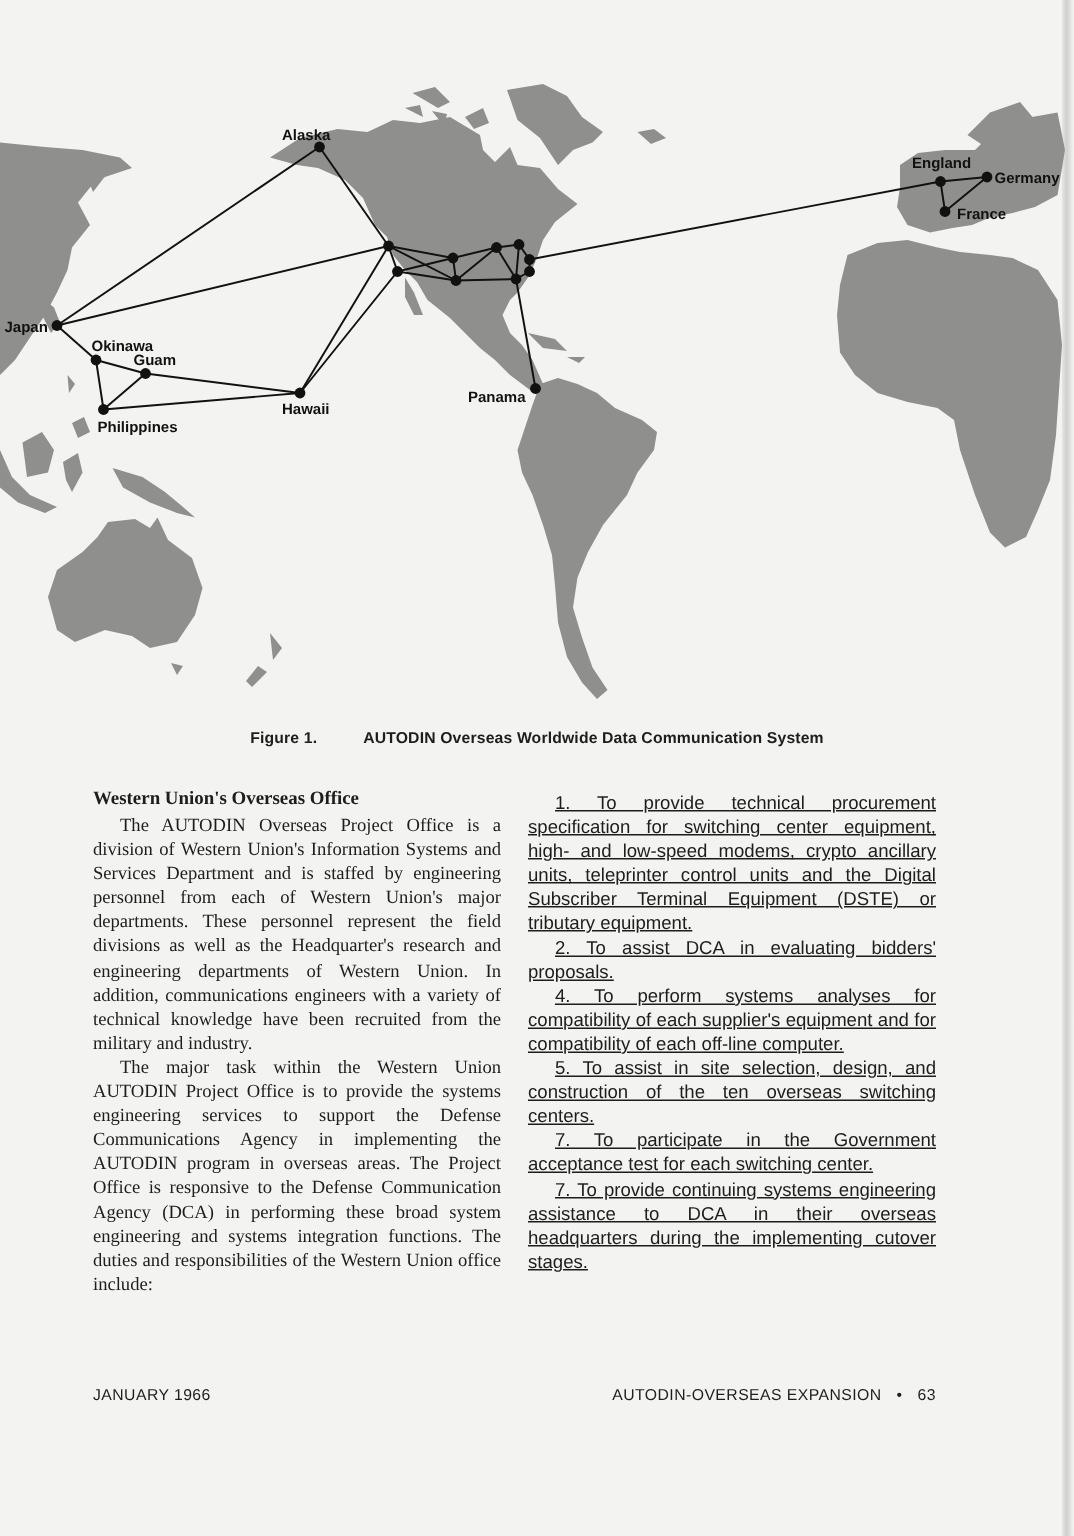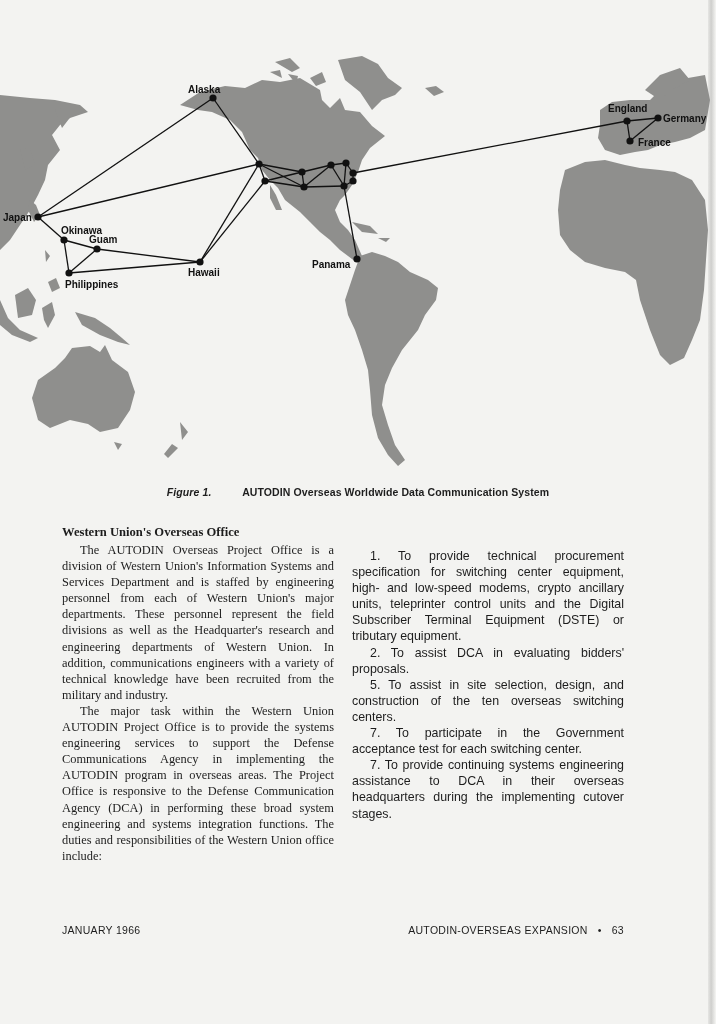--- a/index.html
+++ b/index.html
@@ -18,27 +18,27 @@
   .link { stroke: #111; stroke-width: 1.3; fill: none; }
   .node { fill: #111; }
   .map-label {
     font-family: "Liberation Sans", sans-serif; font-weight: bold;
     font-size: 10px; fill: #111;
   }
   .caption {
     position: absolute; left: 0; top: 486px; width: 716px; text-align: center;
     font-size: 10.5px; font-weight: bold; letter-spacing: 0.1px;
   }
-  .caption .fig { margin-right: 28px; font-style: italic; }
+  .caption .fig { margin-right: 28px; }
   .col {
     position: absolute; top: 524px; width: 272px;
     font-size: 12.4px; line-height: 16.1px; text-align: justify;
   }
   .col.left { left: 62px; font-family: Liberation Serif, serif; }
-  .col.right { left: 352px; top: 548px; }
+  .col.right { left: 352px; top: 527px; text-decoration: underline; }
   .col h2 {
     font-size: 12.6px; font-weight: bold; margin: 0 0 2px 0; line-height: 16px;
   }
   .col p { margin: 0; text-indent: 18px; }
   .footer {
     position: absolute; top: 924px; font-size: 10.5px; font-weight: normal;
     letter-spacing: 0.3px;
   }
   .footer.left { left: 62px; }
   .footer.right { right: 92px; }
@@ -163,20 +163,21 @@
 
 <div class="col left">
   <h2>Western Union's Overseas Office</h2>
   <p>The AUTODIN Overseas Project Office is a division of Western Union's Information Systems and Services Department and is staffed by engineering personnel from each of Western Union's major departments. These personnel represent the field divisions as well as the Headquarter's research and engineering departments of Western Union. In addition, communications engineers with a variety of technical knowledge have been recruited from the military and industry.</p>
   <p>The major task within the Western Union AUTODIN Project Office is to provide the systems engineering services to support the Defense Communications Agency in implementing the AUTODIN program in overseas areas. The Project Office is responsive to the Defense Communication Agency (DCA) in performing these broad system engineering and systems integration functions. The duties and responsibilities of the Western Union office include:</p>
 </div>
 
 <div class="col right">
   <p>1. To provide technical procurement specification for switching center equipment, high- and low-speed modems, crypto ancillary units, teleprinter control units and the Digital Subscriber Terminal Equipment (DSTE) or tributary equipment.</p>
   <p>2. To assist DCA in evaluating bidders' proposals.</p>
+  <p>4. To perform systems analyses for compatibility of each supplier's equipment and for compatibility of each off-line computer.</p>
   <p>5. To assist in site selection, design, and construction of the ten overseas switching centers.</p>
   <p>7. To participate in the Government acceptance test for each switching center.</p>
   <p>7. To provide continuing systems engineering assistance to DCA in their overseas headquarters during the implementing cutover stages.</p>
 </div>
 
 <div class="footer left">JANUARY 1966</div>
 <div class="footer right">
   <span>AUTODIN-OVERSEAS EXPANSION</span><span class="dot">•</span><span>63</span>
 </div>
 

